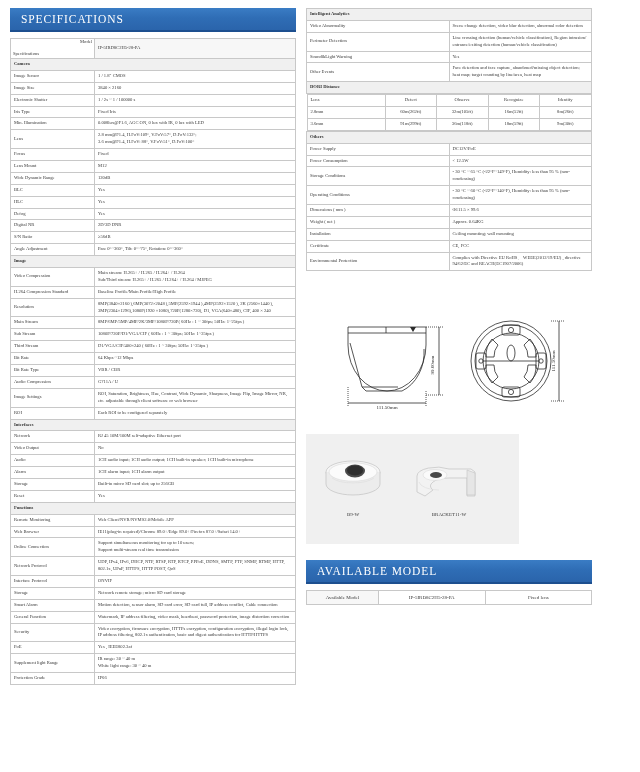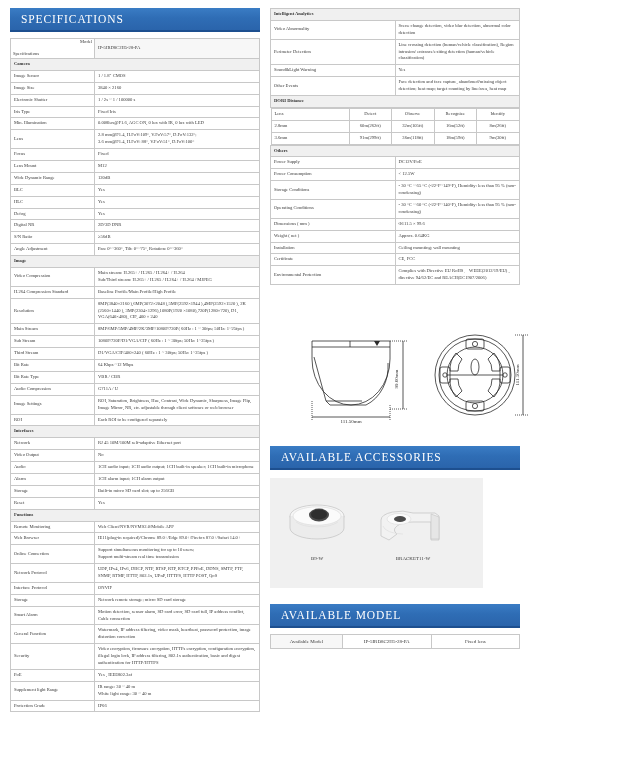--- a/index.html
+++ b/index.html
@@ -11,21 +11,21 @@
     color: #2b2b2b;
   }
   .page {
     position: relative;
     width: 640px; height: 772px;
     background: #ffffff;
     padding: 8px 10px;
     display: flex;
     gap: 10px;
   }
-  .col { width: 250px; }
+  .col { width: 286px; }
   .col-left { }
   .col-right { display: flex; flex-direction: column; }
 
   
   .banner {
     background: linear-gradient(to bottom, #3a7cc4 0%, #2f6db5 45%, #2a64ab 100%);
     color: #ffffff;
     font-size: 11.5px;
     letter-spacing: 0.9px;
     padding: 5px 9px 5px 11px;
@@ -481,21 +481,20 @@
           <line x1="253" y1="34" x2="253" y2="114"></line>
           <line x1="245" y1="34" x2="258" y2="34" stroke-dasharray="1,1"></line>
           <line x1="245" y1="114" x2="258" y2="114" stroke-dasharray="1,1"></line>
         </g>
         <text x="128" y="78" font-family="Liberation Serif, serif" font-size="5" fill="#2b2b2b" transform="rotate(-90 128 78)" text-anchor="middle">99.60mm</text>
         <text x="81" y="122" font-family="Liberation Serif, serif" font-size="5" fill="#2b2b2b" text-anchor="middle">111.50mm</text>
         <text x="249" y="74" font-family="Liberation Serif, serif" font-size="5" fill="#2b2b2b" transform="rotate(-90 249 74)" text-anchor="middle">111.50mm</text>
       </svg>
     </div>
 
-    <div class="banner">AVAILABLE ACCESSORIES</div>
 
     <div class="acc-box">
 
       <div class="acc-item" style="left:16px; top:22px;">
         <svg width="62" height="50" viewBox="0 0 62 50">
           <ellipse cx="31" cy="16" rx="27" ry="11" fill="#f6f6f6" stroke="#c2c2c2" stroke-width="0.7"></ellipse>
           <path d="M4 16 L4 28 A27 11 0 0 0 58 28 L58 16" fill="#ececec" stroke="#c2c2c2" stroke-width="0.7"></path>
           <ellipse cx="31" cy="16" rx="24" ry="9.2" fill="#fbfbfb" stroke="#d2d2d2" stroke-width="0.5"></ellipse>
           <ellipse cx="33" cy="15" rx="10" ry="6.4" fill="#4a4a4a"></ellipse>
           <ellipse cx="33" cy="14.4" rx="8" ry="5" fill="#2e2e2e"></ellipse>

